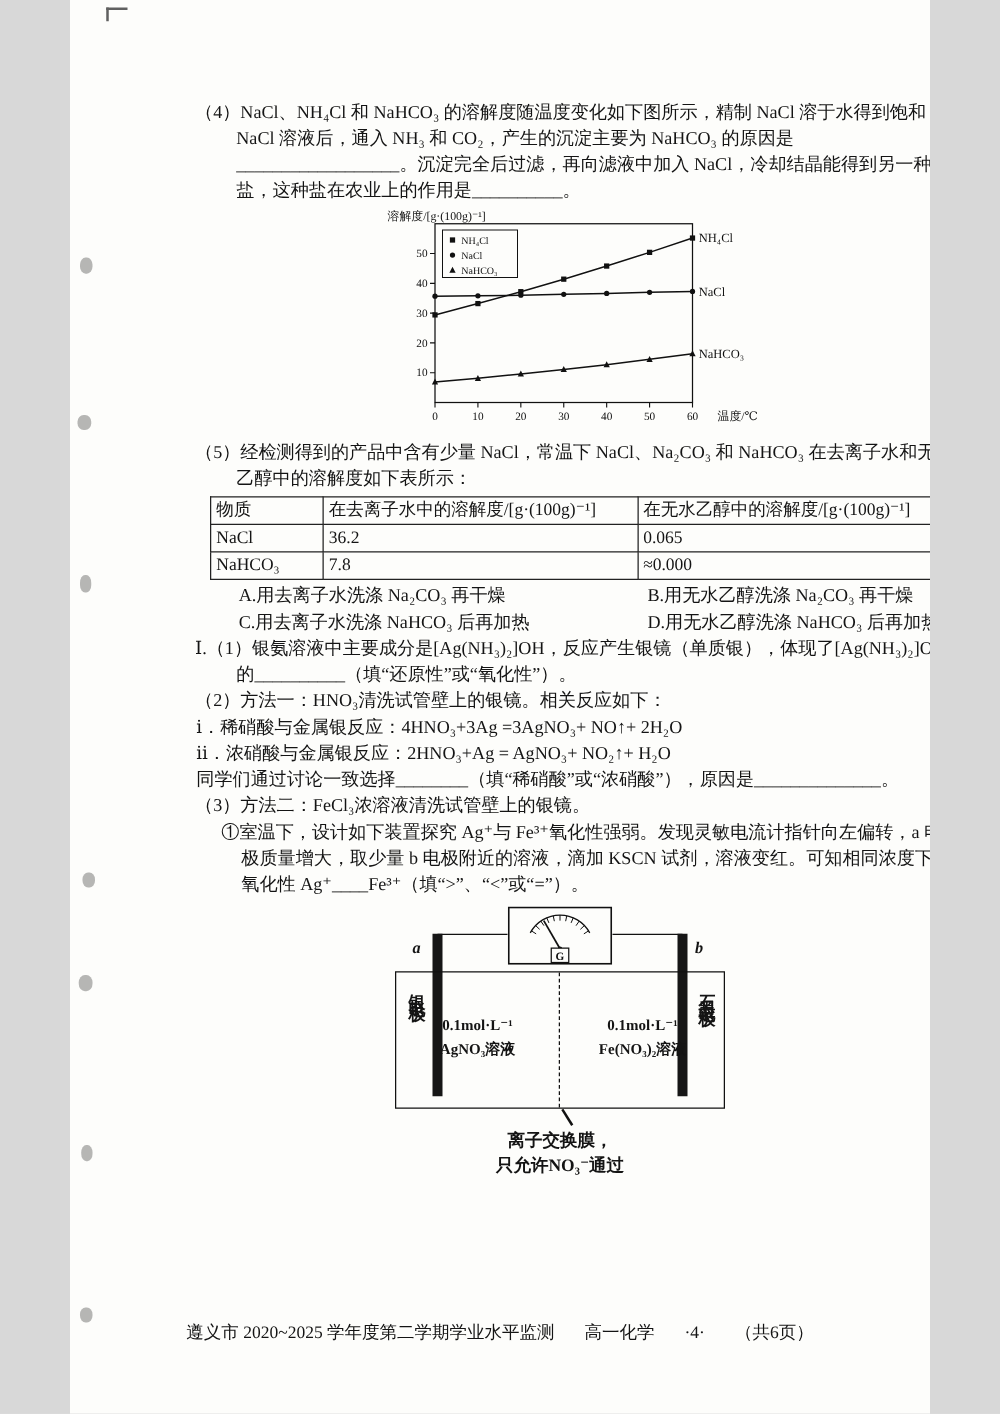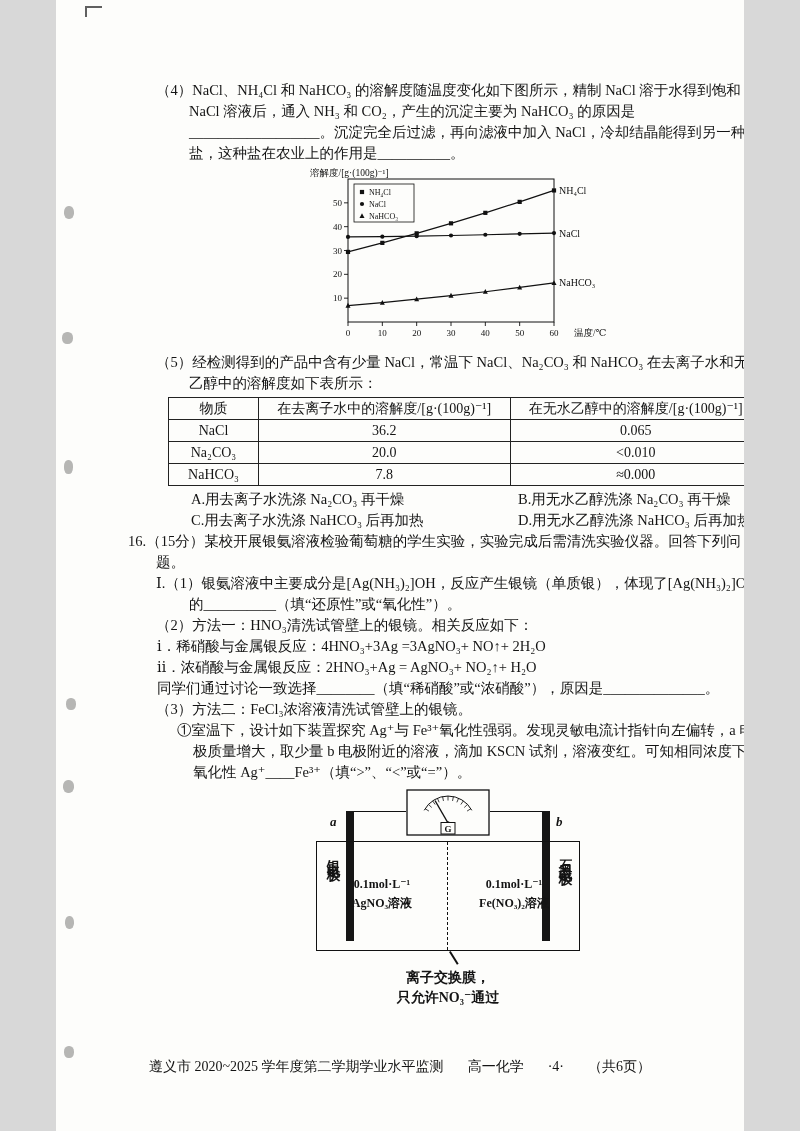--- a/index.html
+++ b/index.html
@@ -15,21 +15,21 @@
   .p-num   { margin-left:28px; padding-left:33px; text-indent:-33px; }
   .p-head  { margin-left:28px; text-indent:-28px; }
   .p-flush { margin-left:28px; }
   .p-sub   { margin-left:29px; }
   .p-circ  { margin-left:49px; padding-left:16px; text-indent:-16px; }
   .chart-wrap { margin:3px 0 3px 176px; width:312px; }
   .chart-wrap svg { display:block; }
   svg text { fill:#111; font-family:"Liberation Serif","DejaVu Serif",serif; }
   .sol-table { border-collapse:collapse; margin:3px 0 3px 40px; width:594px; font-size:14px; }
   .sol-table th, .sol-table td {
-    border:1px solid #222; padding:1px 4px; text-align:center; font-weight:normal; line-height:19px;
+    border:1px solid #222; padding:1px 4px; text-align:left; font-weight:normal; line-height:19px;
   }
   .sol-table th:first-child, .sol-table td:first-child { width:90px; }
   .options { margin-left:63px; display:grid; grid-template-columns:327px 1fr; }
   .apparatus { position:relative; width:280px; height:218px; margin:6px auto 0; }
   .apparatus .abs { position:absolute; }
   .wire { height:0; border-top:1.5px solid #111; }
   .electrode-bar { width:8px; background:#161616; }
   .beaker { border:1.6px solid #111; background:transparent; }
   .membrane { width:0; border-left:1.6px dashed #111; }
   .vlabel { writing-mode:vertical-rl; text-orientation:upright; font-weight:bold;
@@ -138,41 +138,35 @@
           <th>在无水乙醇中的溶解度/[g·(100g)⁻¹]</th>
         </tr>
       </thead>
       <tbody>
         <tr>
           <td>NaCl</td>
           <td>36.2</td>
           <td>0.065</td>
         </tr>
         <tr>
-          <td>Na₂CO₃</td>
-          <td>20.0</td>
-          <td>&lt;0.010</td>
-        </tr>
-        <tr>
           <td>NaHCO₃</td>
           <td>7.8</td>
           <td>≈0.000</td>
         </tr>
       </tbody>
     </table>
 
 
     <div class="options">
       <span>A.用去离子水洗涤 Na₂CO₃ 再干燥</span>
       <span>B.用无水乙醇洗涤 Na₂CO₃ 再干燥</span>
       <span>C.用去离子水洗涤 NaHCO₃ 后再加热</span>
       <span>D.用无水乙醇洗涤 NaHCO₃ 后再加热</span>
     </div>
 
-    <p class="p-head">16.（15分）某校开展银氨溶液检验葡萄糖的学生实验，实验完成后需清洗实验仪器。回答下列问题。</p>
 
     <p class="p-num"><span>Ⅰ.（1）</span><span>银氨溶液中主要成分是[Ag(NH₃)₂]OH，反应产生银镜（单质银），体现了[Ag(NH₃)₂]OH 的__________（填“还原性”或“氧化性”）。</span></p>
 
 
     <p class="p-num"><span>（2）</span><span>方法一：HNO₃清洗试管壁上的银镜。相关反应如下：</span></p>
 
     <p class="p-sub">ⅰ．稀硝酸与金属银反应：4HNO₃+3Ag =3AgNO₃+ NO↑+ 2H₂O</p>
     <p class="p-sub">ⅱ．浓硝酸与金属银反应：2HNO₃+Ag = AgNO₃+ NO₂↑+ H₂O</p>
     <p class="p-sub">同学们通过讨论一致选择________（填“稀硝酸”或“浓硝酸”），原因是______________。</p>
 

